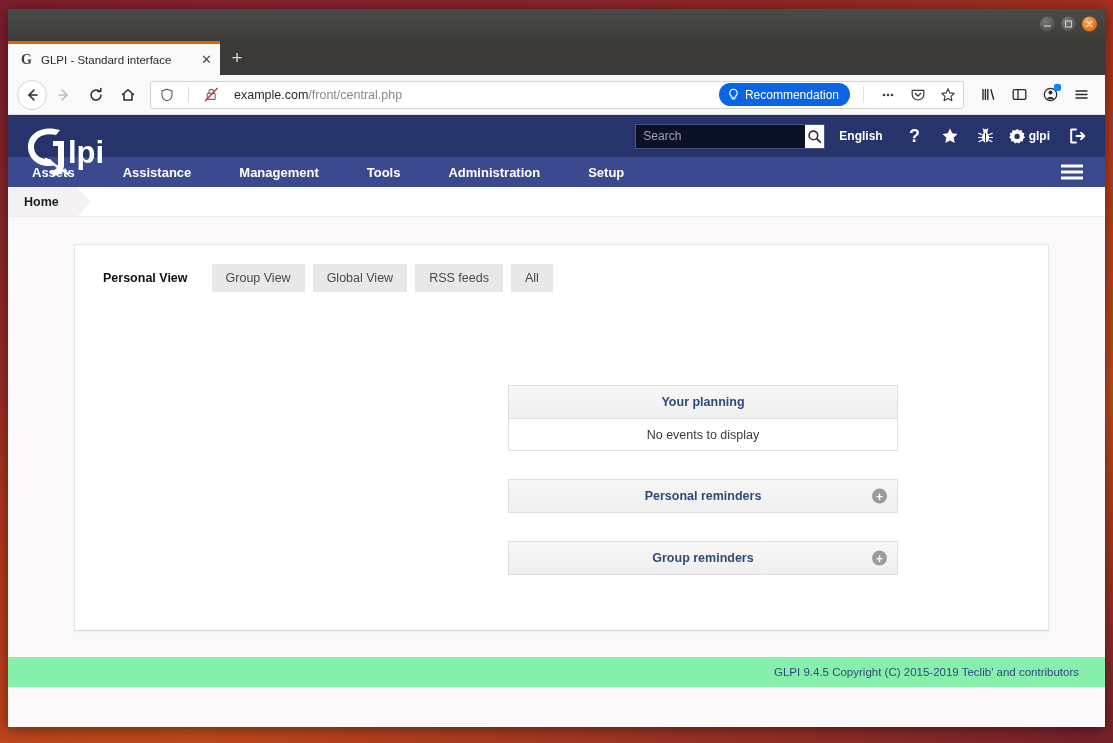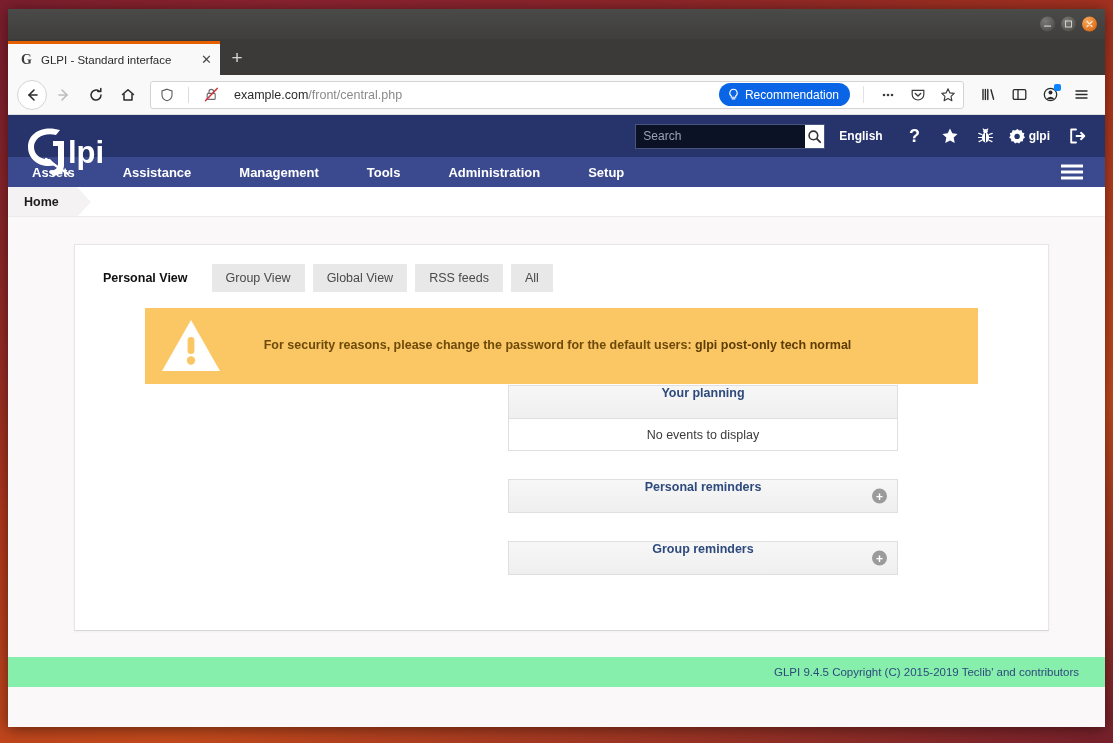--- a/index.html
+++ b/index.html
@@ -302,21 +302,21 @@
   .widgets {
     position: absolute;
     left: 500px; top: 168px;
     width: 390px;
   }
   .widget { margin-bottom: 28px; }
   .widget-head {
     background: linear-gradient(to bottom, #f7f7f7, #efefef);
     border: 1px solid #e0dede;
     height: 34px;
-    display: flex; align-items: flex-start; justify-content: center;
+    display: flex; align-items: center; justify-content: center;
     position: relative;
     font-size: 12.5px; font-weight: bold; color: #2e4a7d;
   }
   .widget-plus {
     position: absolute; right: 10px; top: 50%; transform: translateY(-50%);
     width: 15px; height: 15px; border-radius: 50%;
     background: #9b9b9b; color: #fff;
     display: flex; align-items: center; justify-content: center;
     font-size: 12px; line-height: 1; font-weight: bold;
   }
@@ -560,33 +560,20 @@
       <div class="panel">
 
         <div class="tabs">
           <div class="gtab active">Personal View</div>
           <div class="gtab">Group View</div>
           <div class="gtab">Global View</div>
           <div class="gtab">RSS feeds</div>
           <div class="gtab">All</div>
         </div>
 
-        <div class="alert">
-          <div class="alert-icon">
-            <svg width="62" height="58" viewBox="0 0 62 58">
-              <path d="M31 3 L60 54 H2 Z" fill="#ffffff"></path>
-              <rect x="27.6" y="20" width="6.8" height="17" rx="3.2" fill="#fbc764"></rect>
-              <circle cx="31" cy="43.5" r="4.2" fill="#fbc764"></circle>
-            </svg>
-          </div>
-          <div class="alert-text">
-            <span>For security reasons, please change the password for the default users:</span>
-            <span class="users">glpi post-only tech normal</span>
-          </div>
-        </div>
 
       </div>
 
       <div class="widgets">
 
         <div class="widget">
           <div class="widget-head">
             <span>Your planning</span>
           </div>
           <div class="widget-body">No events to display</div>

